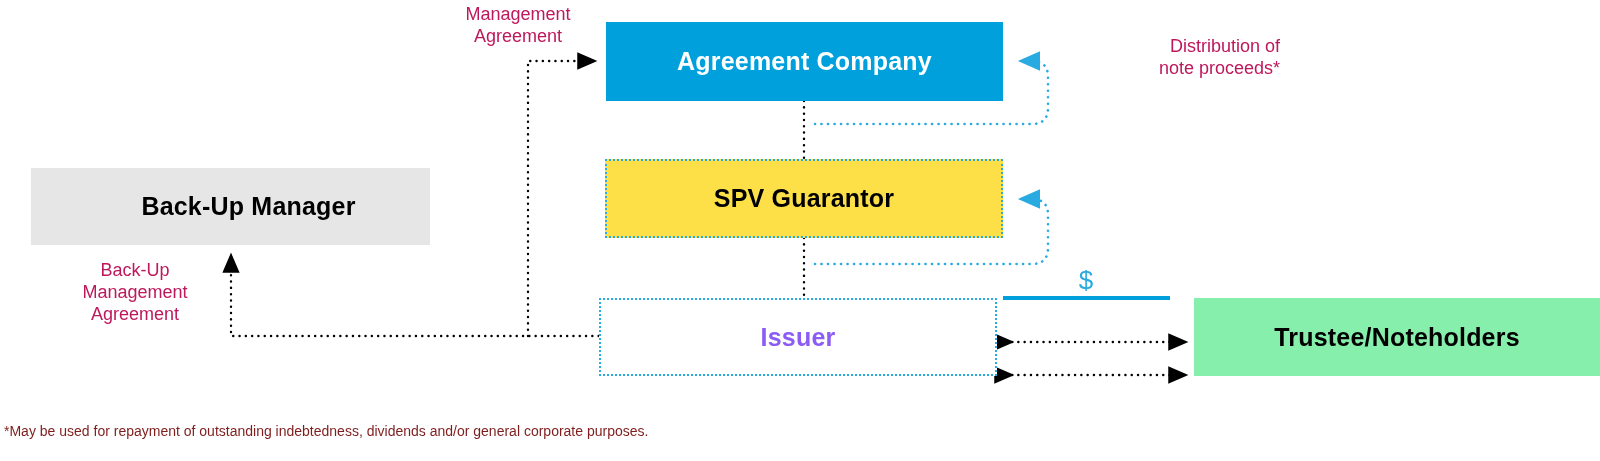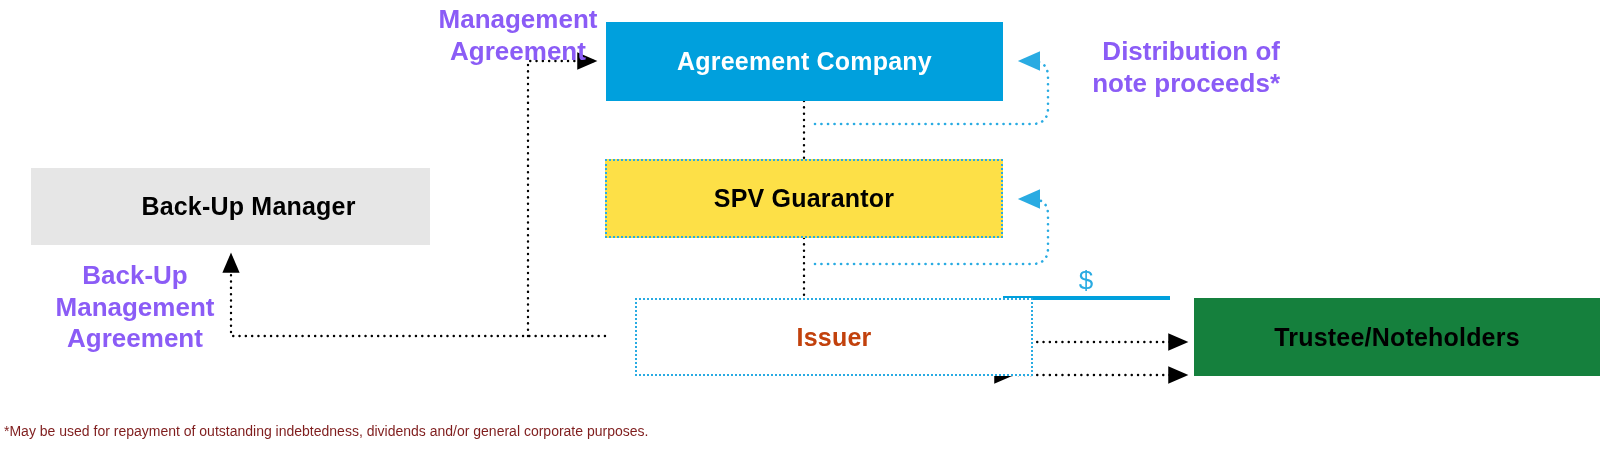--- a/index.html
+++ b/index.html
@@ -41,44 +41,44 @@
     font-size: 25px;
   }
   .node-spv {
     left: 605px; top: 159px; width: 398px; height: 79px;
     background: #fde047;
     color: #000000;
     font-size: 25px;
     border: 2px dotted #29abe2;
   }
   .node-issuer {
-    left: 635px; top: 298px; width: 398px; height: 78px;
+    left: 599px; top: 298px; width: 398px; height: 78px;
     background: #ffffff;
-    color: #c2410c;
+    color: #8b5cf6;
     font-size: 25px;
     border: 2px dotted #29abe2;
   }
   .node-backup {
     left: 31px; top: 168px; width: 399px; height: 77px;
     background: #e6e6e6;
     color: #000000;
     font-size: 25px;
     padding-left: 36px;
   }
   .node-trustee {
     left: 1194px; top: 298px; width: 406px; height: 78px;
-    background: #15803d;
+    background: #86efac;
     color: #000000;
     font-size: 25px;
   }
   .label {
     position: absolute;
-    font-size: 26px;
-    font-weight: bold;
-    color: #8b5cf6;
+    font-size: 18px;
+    font-weight: normal;
+    color: #be185d;
     line-height: 1.22;
     text-align: center;
     white-space: pre-line;
   }
   .label-mgmt-agreement {
     left: 438px; top: 4px; width: 160px;
   }
   .label-distribution {
     left: 1060px; top: 36px; width: 220px;
     text-align: right;

